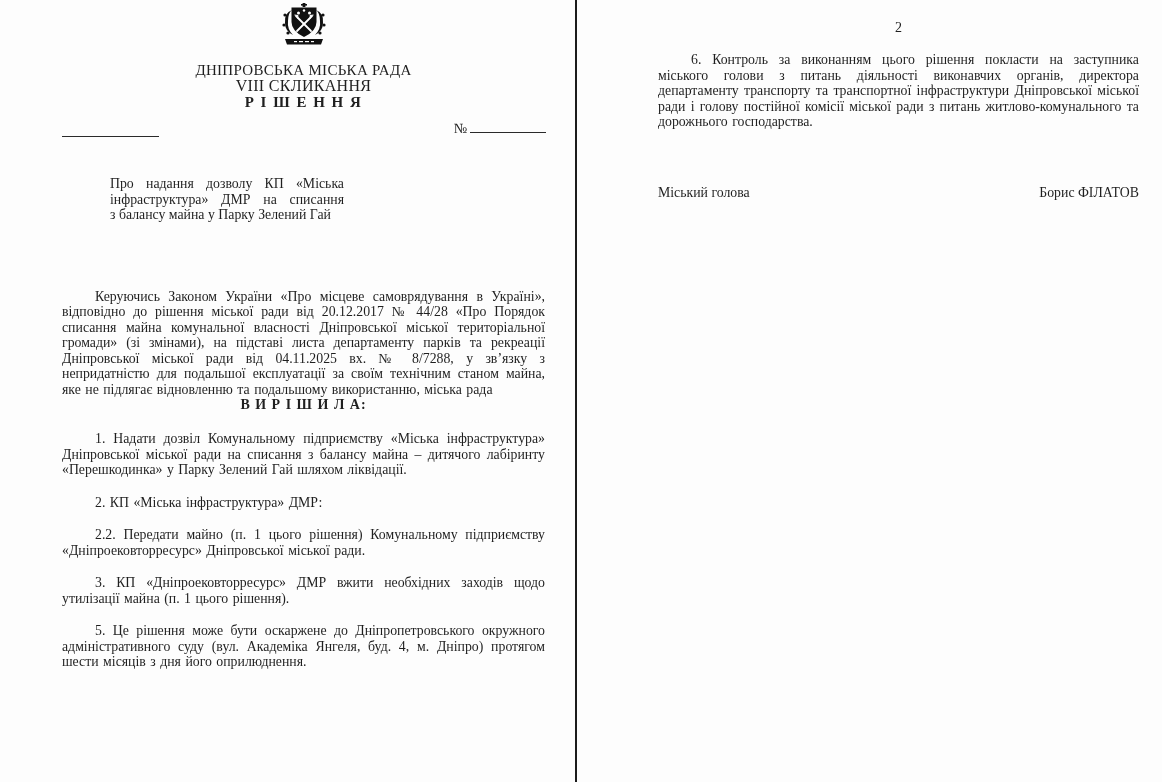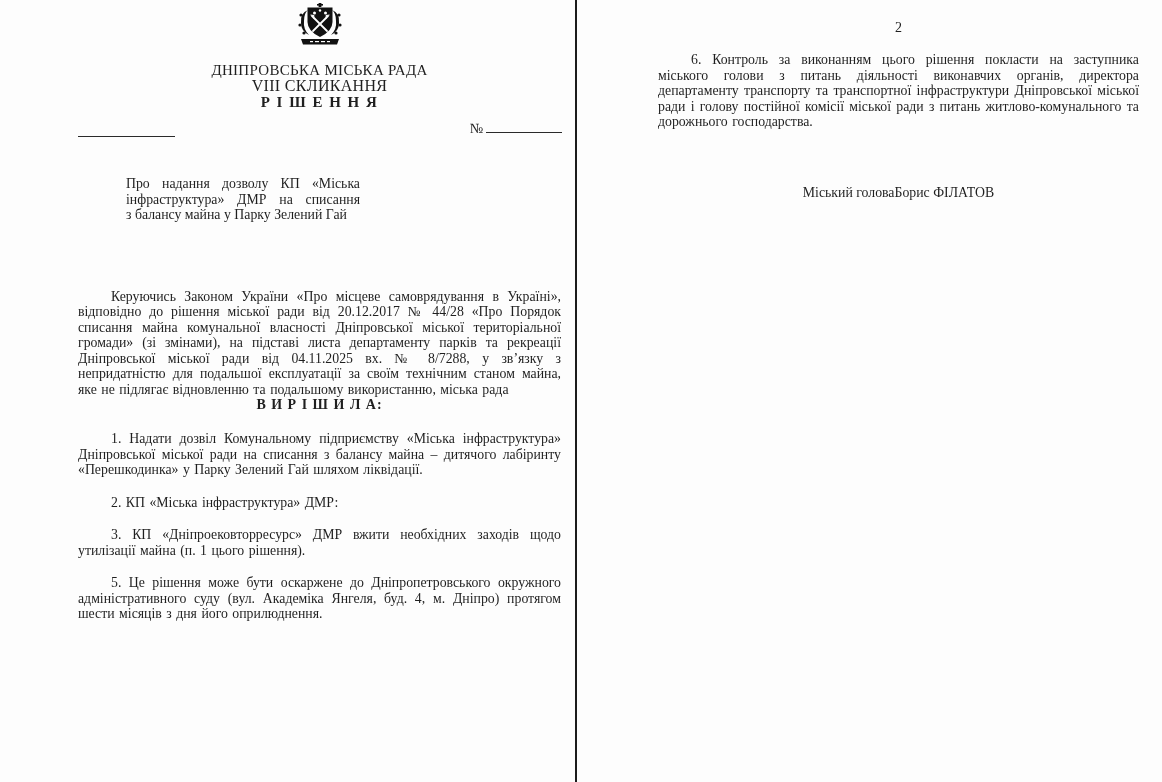--- a/index.html
+++ b/index.html
@@ -6,21 +6,21 @@
   html,body { width:1162px; height:782px; }
   body {
     background:#fdfdfd;
     font-family:"Liberation Serif", serif;
     color:#1f1f1f;
     overflow:hidden;
   }
   .sheet { position:relative; width:1162px; height:782px; background:#fdfdfd; }
 
   .page { position:absolute; top:0; height:782px; background:transparent; }
-  .page1 { left:16px;   width:575px; padding:0 30px 0 62px; }
+  .page1 { left:0;   width:575px; padding:0 30px 0 62px; }
   .page2 { left:577px; width:585px; padding:0 23px 0 81px; }
   .divider { position:absolute; left:575px; top:0; width:2px; height:782px; background:#1c1c1c; }
 
   
   .header { text-align:center; padding-top:3px; }
   .coa { display:inline-block; width:60px; height:44px; }
   .org      { font-size:15px; line-height:16px; margin-top:11px; letter-spacing:.3px; }
   .conv     { font-size:16px; line-height:16px; letter-spacing:.3px; }
   .doctype  { font-size:15px; line-height:16px; font-weight:bold; letter-spacing:1.5px;font-family:Liberation Serif, serif; }
 
@@ -45,21 +45,21 @@
   }
   .preamble { margin-top:66px; }
   .resolved { text-align:center; font-weight:bold;
               font-size:14px; line-height:16px; letter-spacing:1px; }
   .items .body-p { margin-bottom:17px; }
   .items .body-p:first-child { margin-top:18px; }
 
   
   .page-num { margin-top:20px; text-align:center; font-size:14px; line-height:16px; }
   .p6 { margin-top:16px; }
-  .signature-row { display:flex; justify-content:center; align-items:flex-start;
+  .signature-row { display:flex; justify-content:space-between; align-items:flex-start;
                    margin-top:55px; font-size:13.8px; line-height:16px; }
 </style>
 </head>
 <body>
 
 <div class="sheet">
 
   <div class="page page1">
 
     <div class="header">
@@ -112,20 +112,21 @@
       <div class="tline nw">з балансу майна у Парку Зелений Гай</div>
     </div>
 
     <p class="body-p preamble">Керуючись Законом України «Про місцеве самоврядування в Україні», відповідно до рішення міської ради від 20.12.2017 № 44/28 «Про Порядок списання майна комунальної власності Дніпровської міської територіальної громади» (зі змінами), на підставі листа департаменту парків та рекреації Дніпровської міської ради від 04.11.2025 вх. № 8/7288, у зв’язку з непридатністю для подальшої експлуатації за своїм технічним станом майна, яке не підлягає відновленню та подальшому використанню, міська рада</p>
 
     <div class="resolved">В И Р І Ш И Л А:</div>
 
     <div class="items">
       <p class="body-p">1. Надати дозвіл Комунальному підприємству «Міська інфраструктура» Дніпровської міської ради на списання з балансу майна – дитячого лабіринту «Перешкодинка» у Парку Зелений Гай шляхом ліквідації.</p>
       <p class="body-p">2. КП «Міська інфраструктура» ДМР:</p>
+      <p class="body-p">2.2. Передати майно (п. 1 цього рішення) Комунальному підприємству «Дніпроековторресурс» Дніпровської міської ради.</p>
       <p class="body-p">3. КП «Дніпроековторресурс» ДМР вжити необхідних заходів щодо утилізації майна (п. 1 цього рішення).</p>
       <p class="body-p">5. Це рішення може бути оскаржене до Дніпропетровського окружного адміністративного суду (вул. Академіка Янгеля, буд. 4, м. Дніпро) протягом шести місяців з дня його оприлюднення.</p>
     </div>
   </div>
 
   <div class="divider"></div>
 
   <div class="page page2">
     <div class="page-num">2</div>
 

